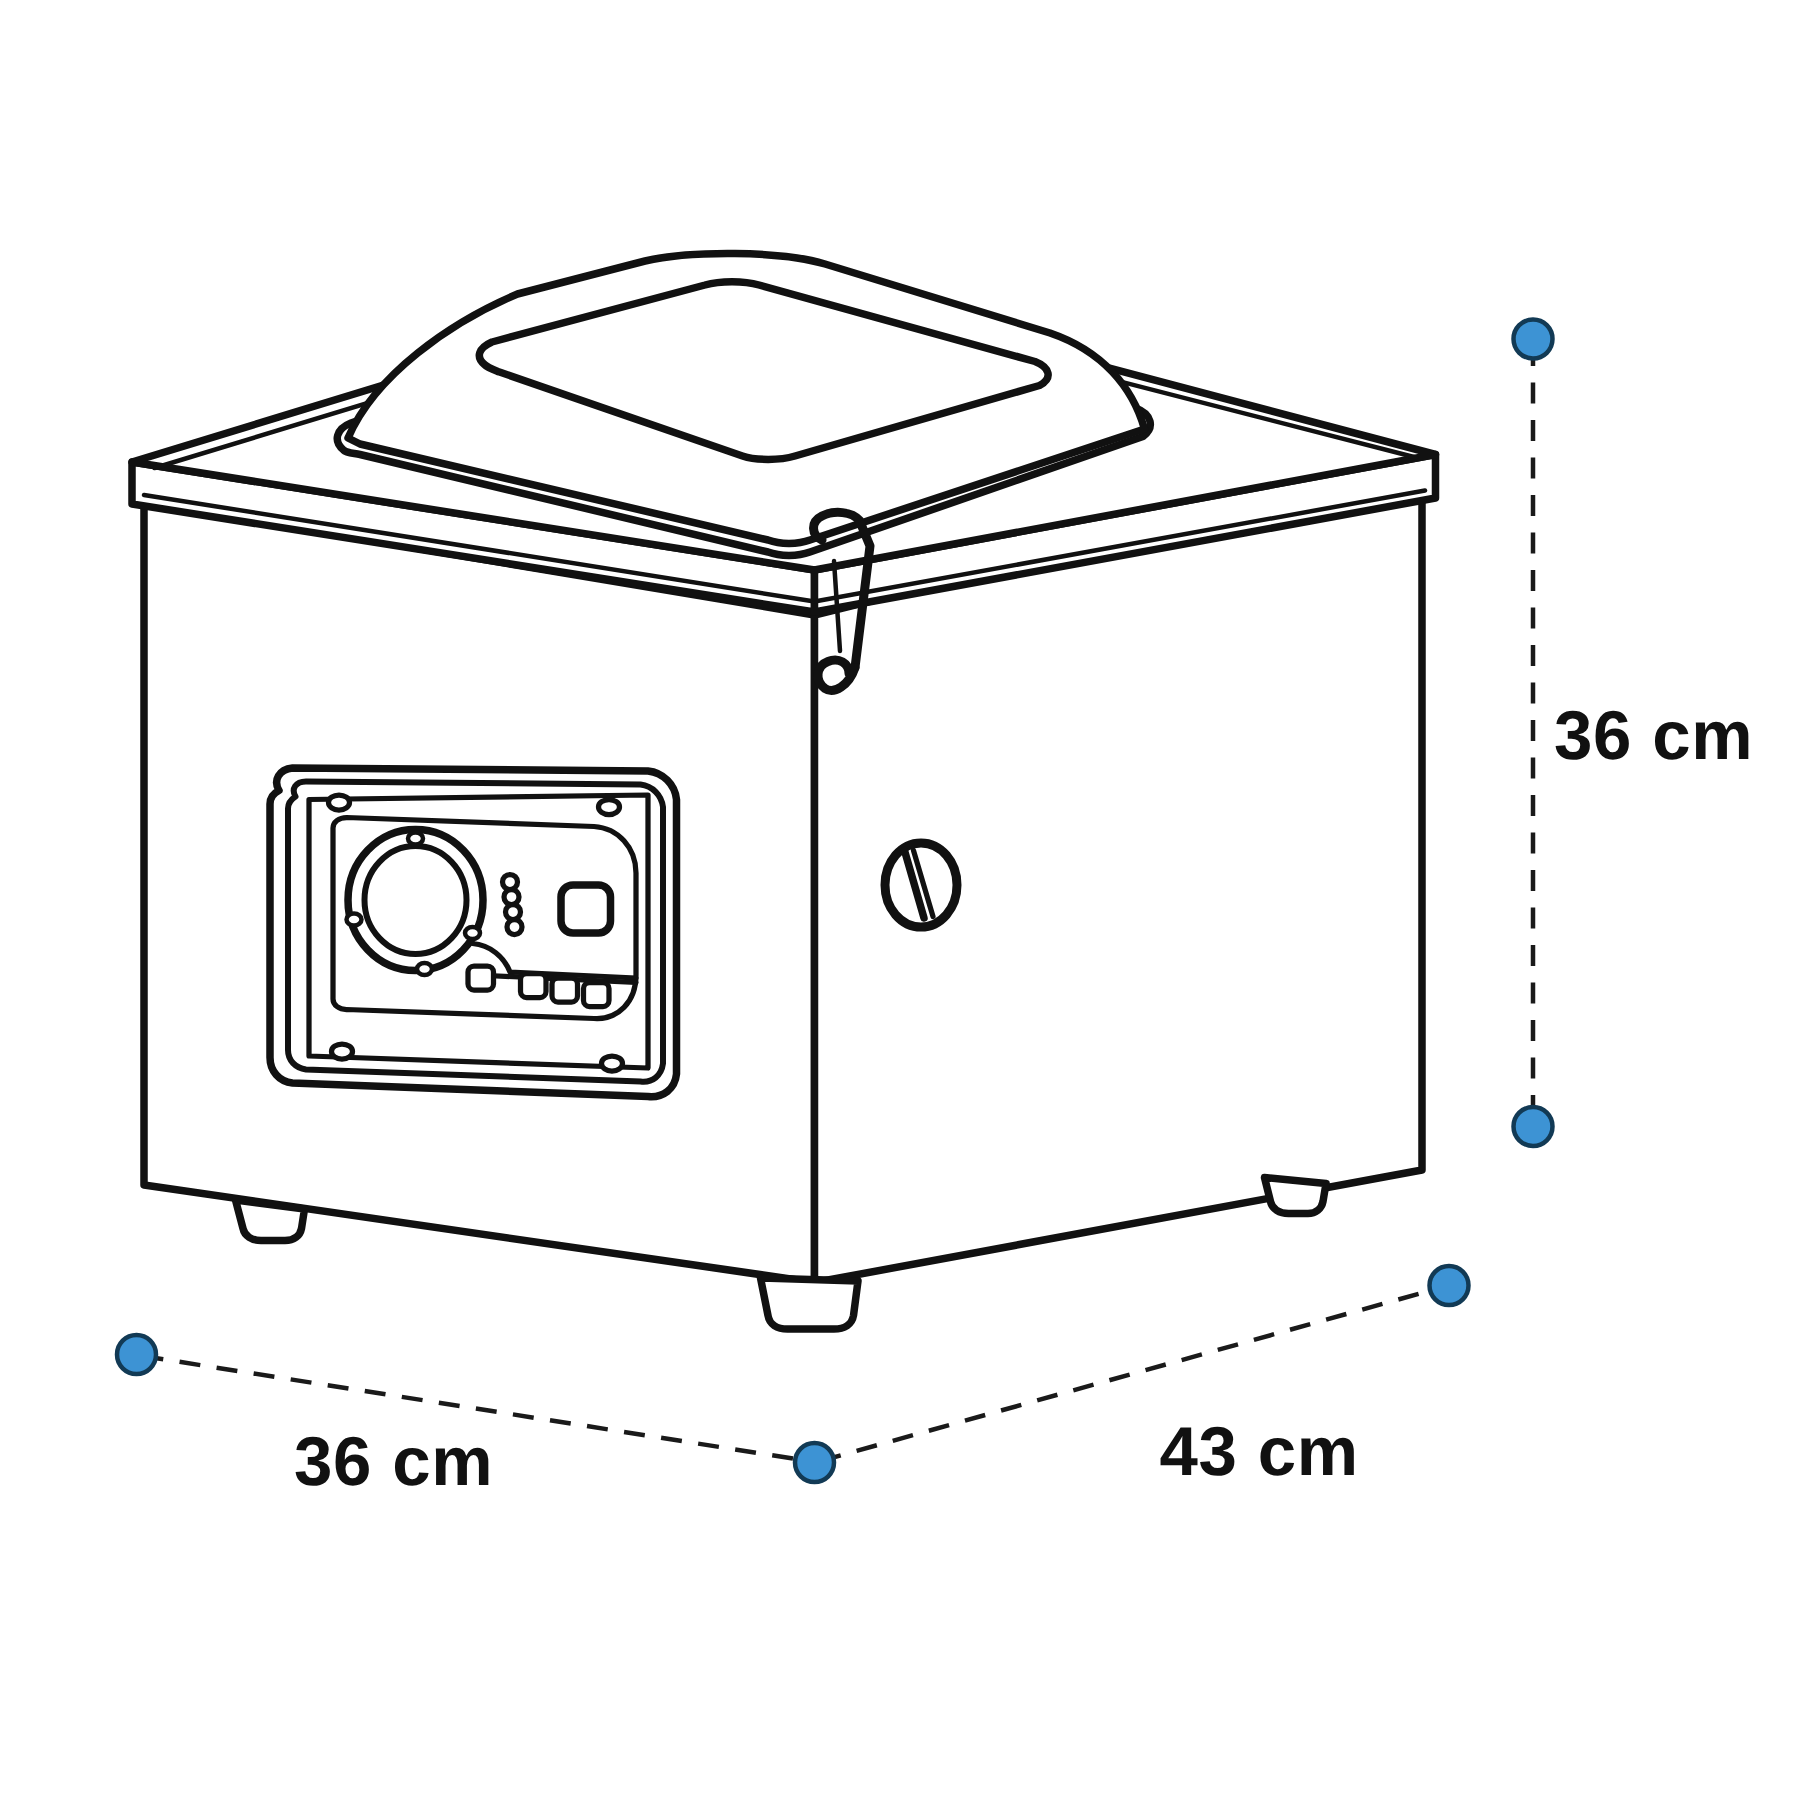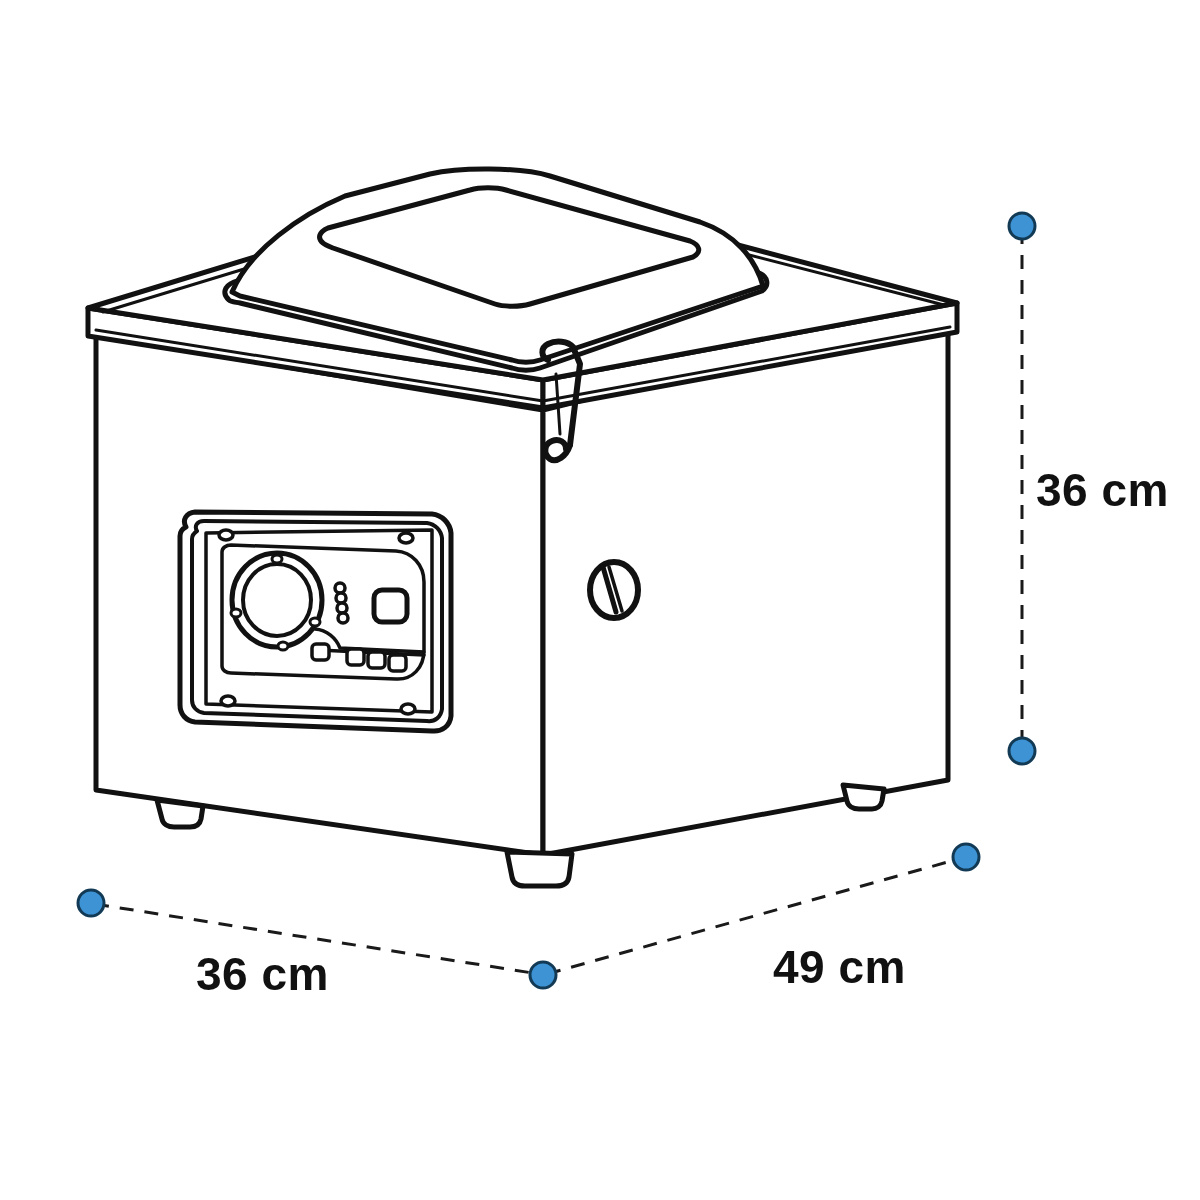--- a/index.html
+++ b/index.html
@@ -236,15 +236,15 @@
       <circle cx="543" cy="975" r="13" fill="#3d93d4" stroke="#123a55" stroke-width="3"></circle>
       <circle cx="966" cy="857" r="13" fill="#3d93d4" stroke="#123a55" stroke-width="3"></circle>
     </g>
 
   </svg>
 
   <div class="dim-label" id="label-height">36 cm</div>
 
   <div class="dim-label" id="label-depth">36 cm</div>
 
-  <div class="dim-label" id="label-width">49 cm</div>
+  <div class="dim-label" id="label-width">43 cm</div>
 
 </div>
 
 </body></html>

